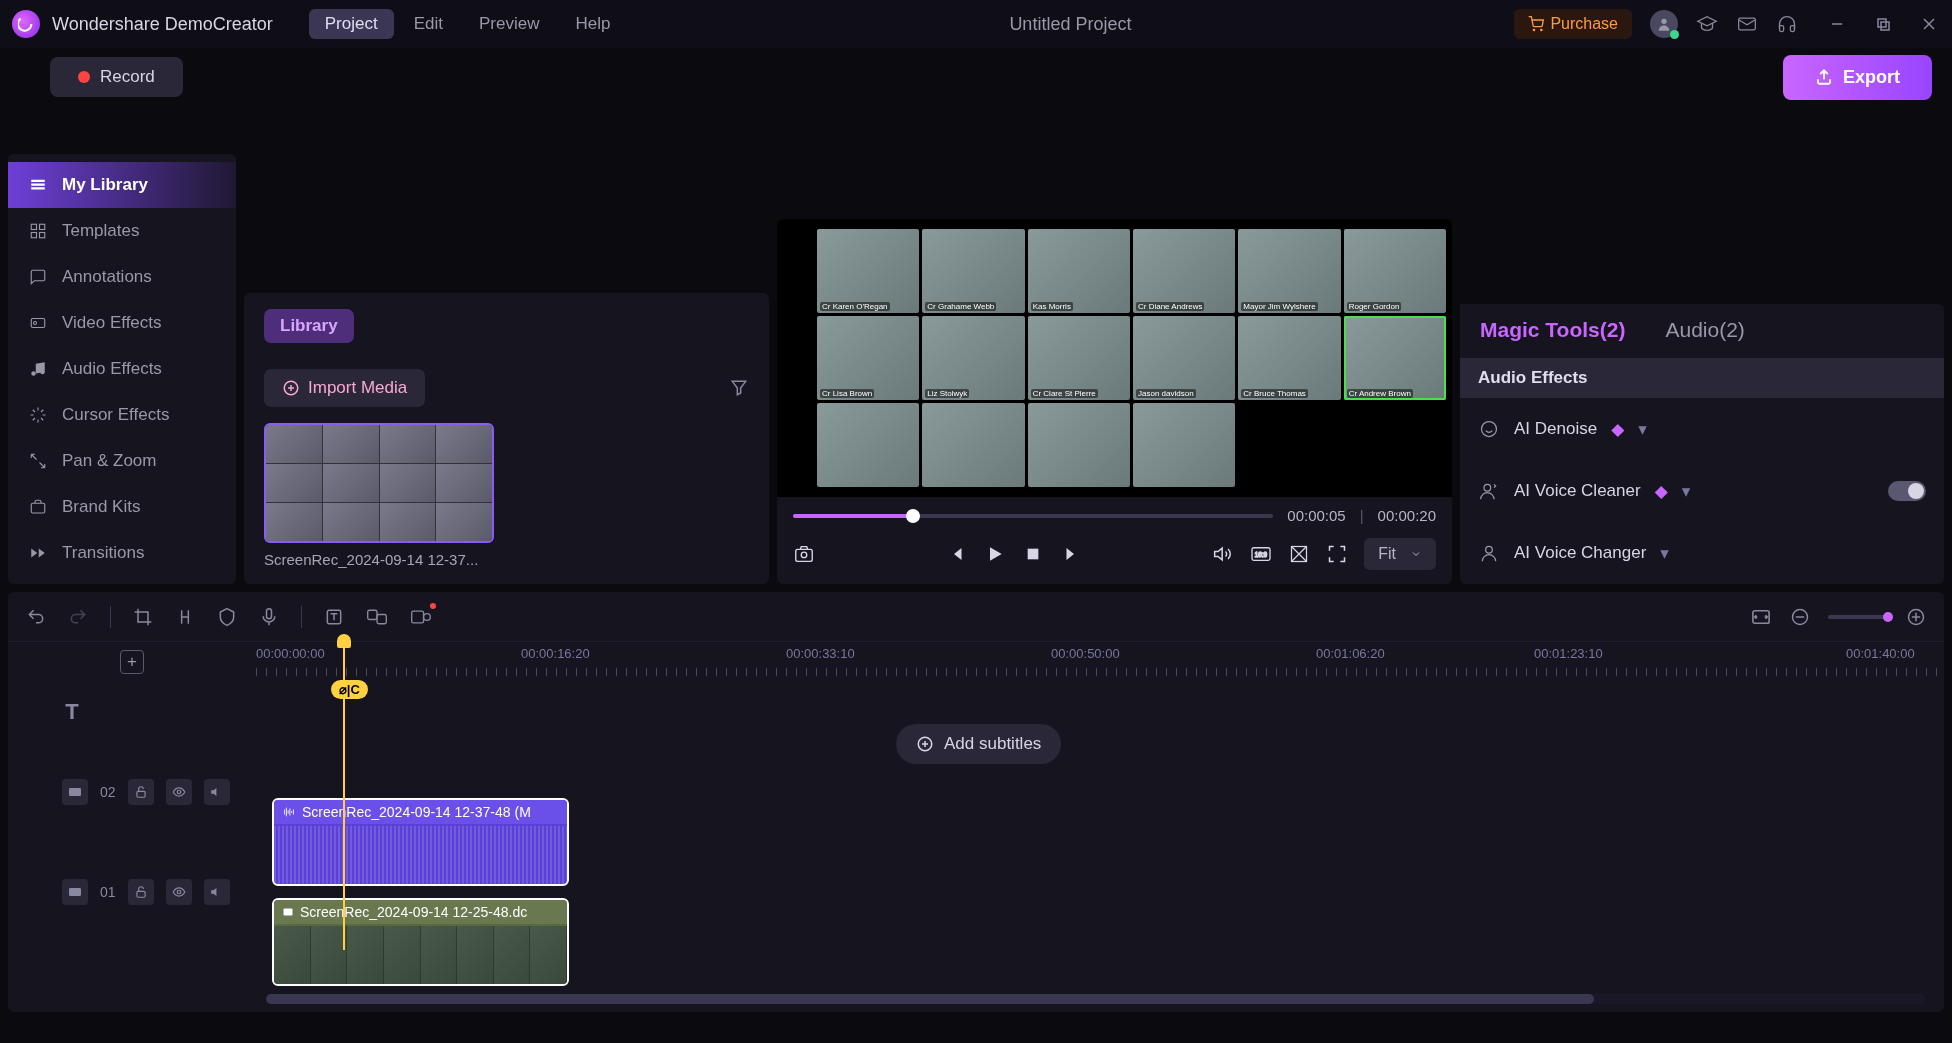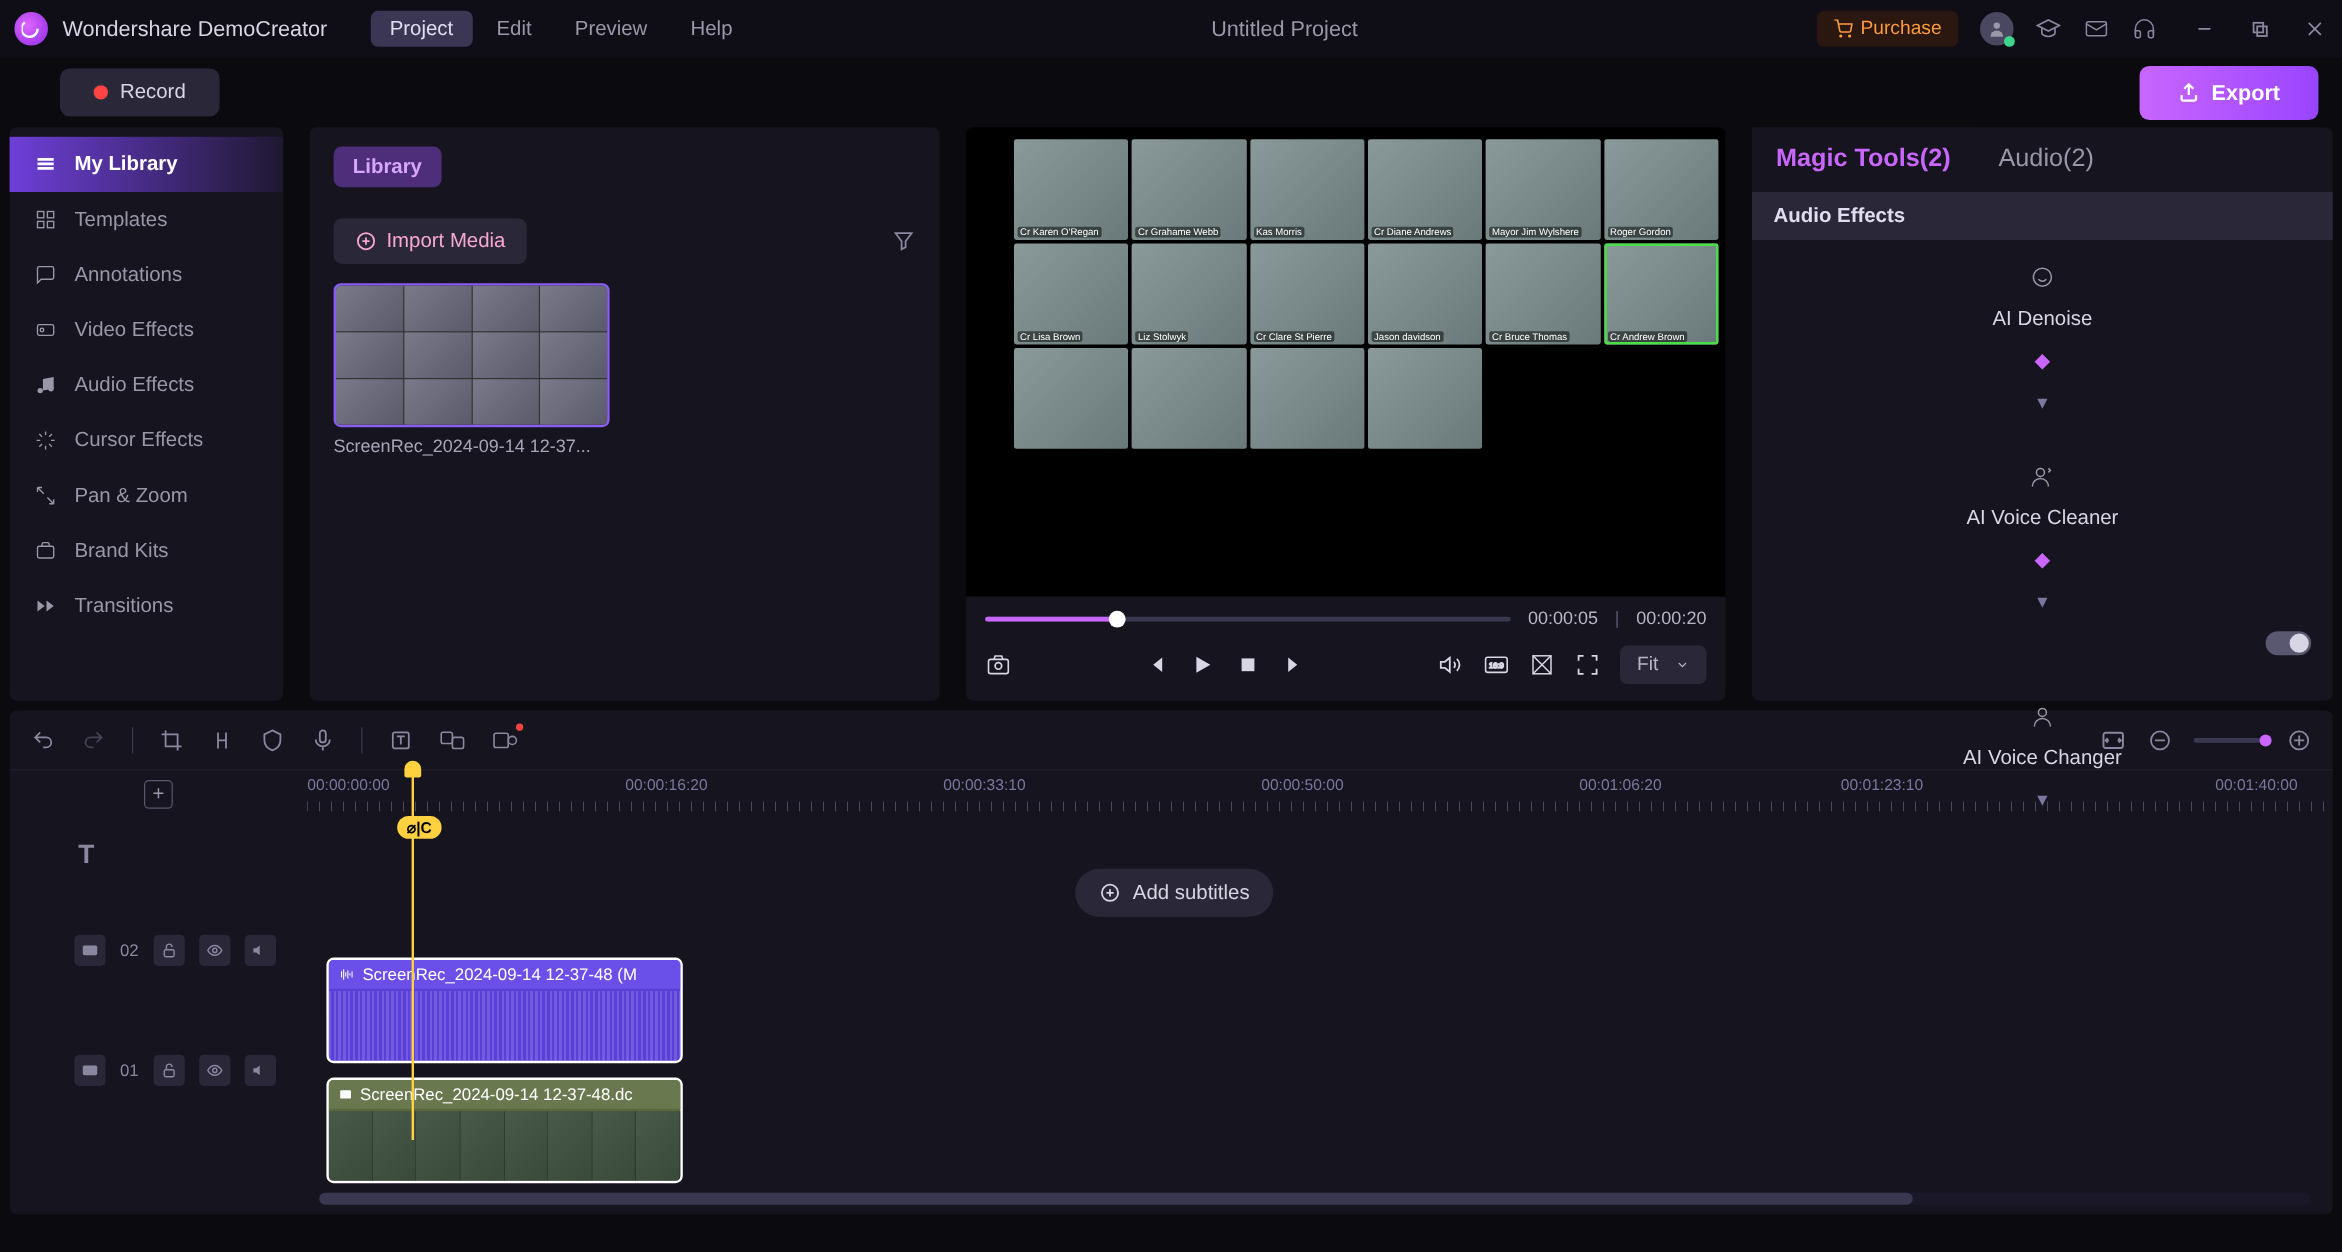--- a/index.html
+++ b/index.html
@@ -16,21 +16,21 @@
 .title-icon { width: 22px; height: 22px; display:flex; align-items:center; justify-content:center; color:#8a87a0; cursor:pointer; }
 .avatar-circle { width:28px; height:28px; border-radius:50%; background:#4a4760; position:relative; }
 .avatar-circle::after { content:''; position:absolute; right:-1px; bottom:-1px; width:9px; height:9px; background:#3dd68c; border-radius:50%; }
 .window-controls { display:flex; gap:24px; margin-left:10px; }
 
 .toolbar-row { height: 58px; display:flex; align-items:center; padding: 0 20px; justify-content:space-between; }
 .record-btn { background:#2a2838; padding:10px 28px; border-radius:8px; display:flex; align-items:center; gap:10px; color:#d8d5e4; font-size:17px; margin-left:30px; cursor:pointer; }
 .record-dot { width:12px; height:12px; background:#ff4444; border-radius:50%; }
 .export-btn { background: linear-gradient(90deg, #c966ff, #9944ff); color:#fff; padding:12px 32px; border-radius:8px; display:flex; align-items:center; gap:10px; font-size:18px; font-weight:600; cursor:pointer; }
 
-.main-area { display:flex; height: 478px; gap:22px; padding: 0 8px; }
+.main-area { display:flex; height: 478px; gap:8px; padding: 0 8px; align-items: flex-end; }
 .sidebar { width: 228px; background:#16141f; border-radius:6px; padding: 8px 0; display:flex; flex-direction:column; }
 .sidebar-item { padding: 13px 20px; display:flex; align-items:center; gap:14px; color:#9a97a8; cursor:pointer; font-size:17px; }
 .sidebar-item.active { background: linear-gradient(90deg, #6e3fd8 0%, rgba(110,63,216,0.1) 100%); color:#fff; font-weight:600; }
 .side-icon { width:20px; height:20px; display:inline-flex; align-items:center; justify-content:center; }
 
 .library-panel { width: 525px; background:#16141f; border-radius:6px; padding:16px 20px; }
 .library-chip { background:#4e2e7a; color:#d9a6ff; padding:7px 16px; border-radius:7px; display:inline-block; font-size:17px; font-weight:600; }
 .import-row { margin-top:26px; display:flex; align-items:center; justify-content:space-between; }
 .import-btn { background:#2a2838; padding:9px 18px; border-radius:7px; display:flex; align-items:center; gap:8px; color:#f9a8d4; cursor:pointer; font-size:17px; }
 .filter-icon { color:#8a87a0; cursor:pointer; }
@@ -55,21 +55,21 @@
 .play-controls { display:flex; gap:16px; align-items:center; }
 .ctrl-icon { color:#d8d5e4; cursor:pointer; width:22px; height:22px; display:inline-flex; align-items:center; justify-content:center; }
 .view-controls { display:flex; gap:16px; align-items:center; }
 .fit-select { background:#2a2838; padding:7px 14px; border-radius:6px; display:flex; align-items:center; gap:14px; color:#b8b5c4; cursor:pointer; font-size:16px; }
 
 .props-panel { width: 484px; background:#16141f; border-radius:6px; display:flex; flex-direction:column; }
 .props-tabs { display:flex; }
 .props-tab { padding:14px 20px; color:#9a97a8; cursor:pointer; font-size:21px; }
 .props-tab.active { color:#c966ff; font-weight:600; border-bottom:2px solid transparent; background:#16141f; }
 .props-header { background:#2a2838; padding:10px 18px; color:#e0ddf0; font-size:17px; font-weight:600; }
-.prop-item { padding:20px 18px; display:flex; align-items:center; gap:14px; color:#d8d5e4; font-size:17px;flex-direction:column; }
+.prop-item { padding:20px 18px; display:flex; align-items:center; gap:14px; color:#d8d5e4; font-size:17px; }
 .prop-icon { width:22px; height:22px; display:inline-flex; align-items:center; justify-content:center; color:#9a97a8; }
 .diamond { color:#c966ff; }
 .chev { color:#7a77a0; }
 .toggle { margin-left:auto; width:38px; height:20px; background:#5a5770; border-radius:10px; position:relative; cursor:pointer; }
 .toggle::after { content:''; position:absolute; right:2px; top:2px; width:16px; height:16px; background:#d8d5e4; border-radius:50%; }
 
 .timeline-area { background:#16141f; margin:8px; border-radius:6px; height: 420px; display:flex; flex-direction:column; }
 .tl-toolbar { height:50px; display:flex; align-items:center; padding:0 18px; gap:22px; color:#8a87a0; border-bottom:1px solid #222030; }
 .tl-tool { cursor:pointer; display:inline-flex; }
 .tl-divider { width:1px; height:22px; background:#3a3850; }
@@ -657,21 +657,21 @@
               <path d="M11 5L6 9H2v6h4l5 4V5z"></path>
             </svg>
           </span>
       </div>
       <div class="track-area">
         <div class="clip video">
           <div class="clip-header">
               <svg width="12" height="12" viewBox="0 0 24 24" fill="#fff">
                 <rect x="3" y="5" width="18" height="14" rx="2"></rect>
               </svg>
-              <span>ScreenRec_2024-09-14 12-37-48.dc</span>
+              <span>ScreenRec_2024-09-14 12-25-48.dc</span>
             </div>
           <div class="vid-thumbs">
               <div class="vid-thumb"></div>
               <div class="vid-thumb"></div>
               <div class="vid-thumb"></div>
               <div class="vid-thumb"></div>
               <div class="vid-thumb"></div>
               <div class="vid-thumb"></div>
               <div class="vid-thumb"></div>
               <div class="vid-thumb"></div>

